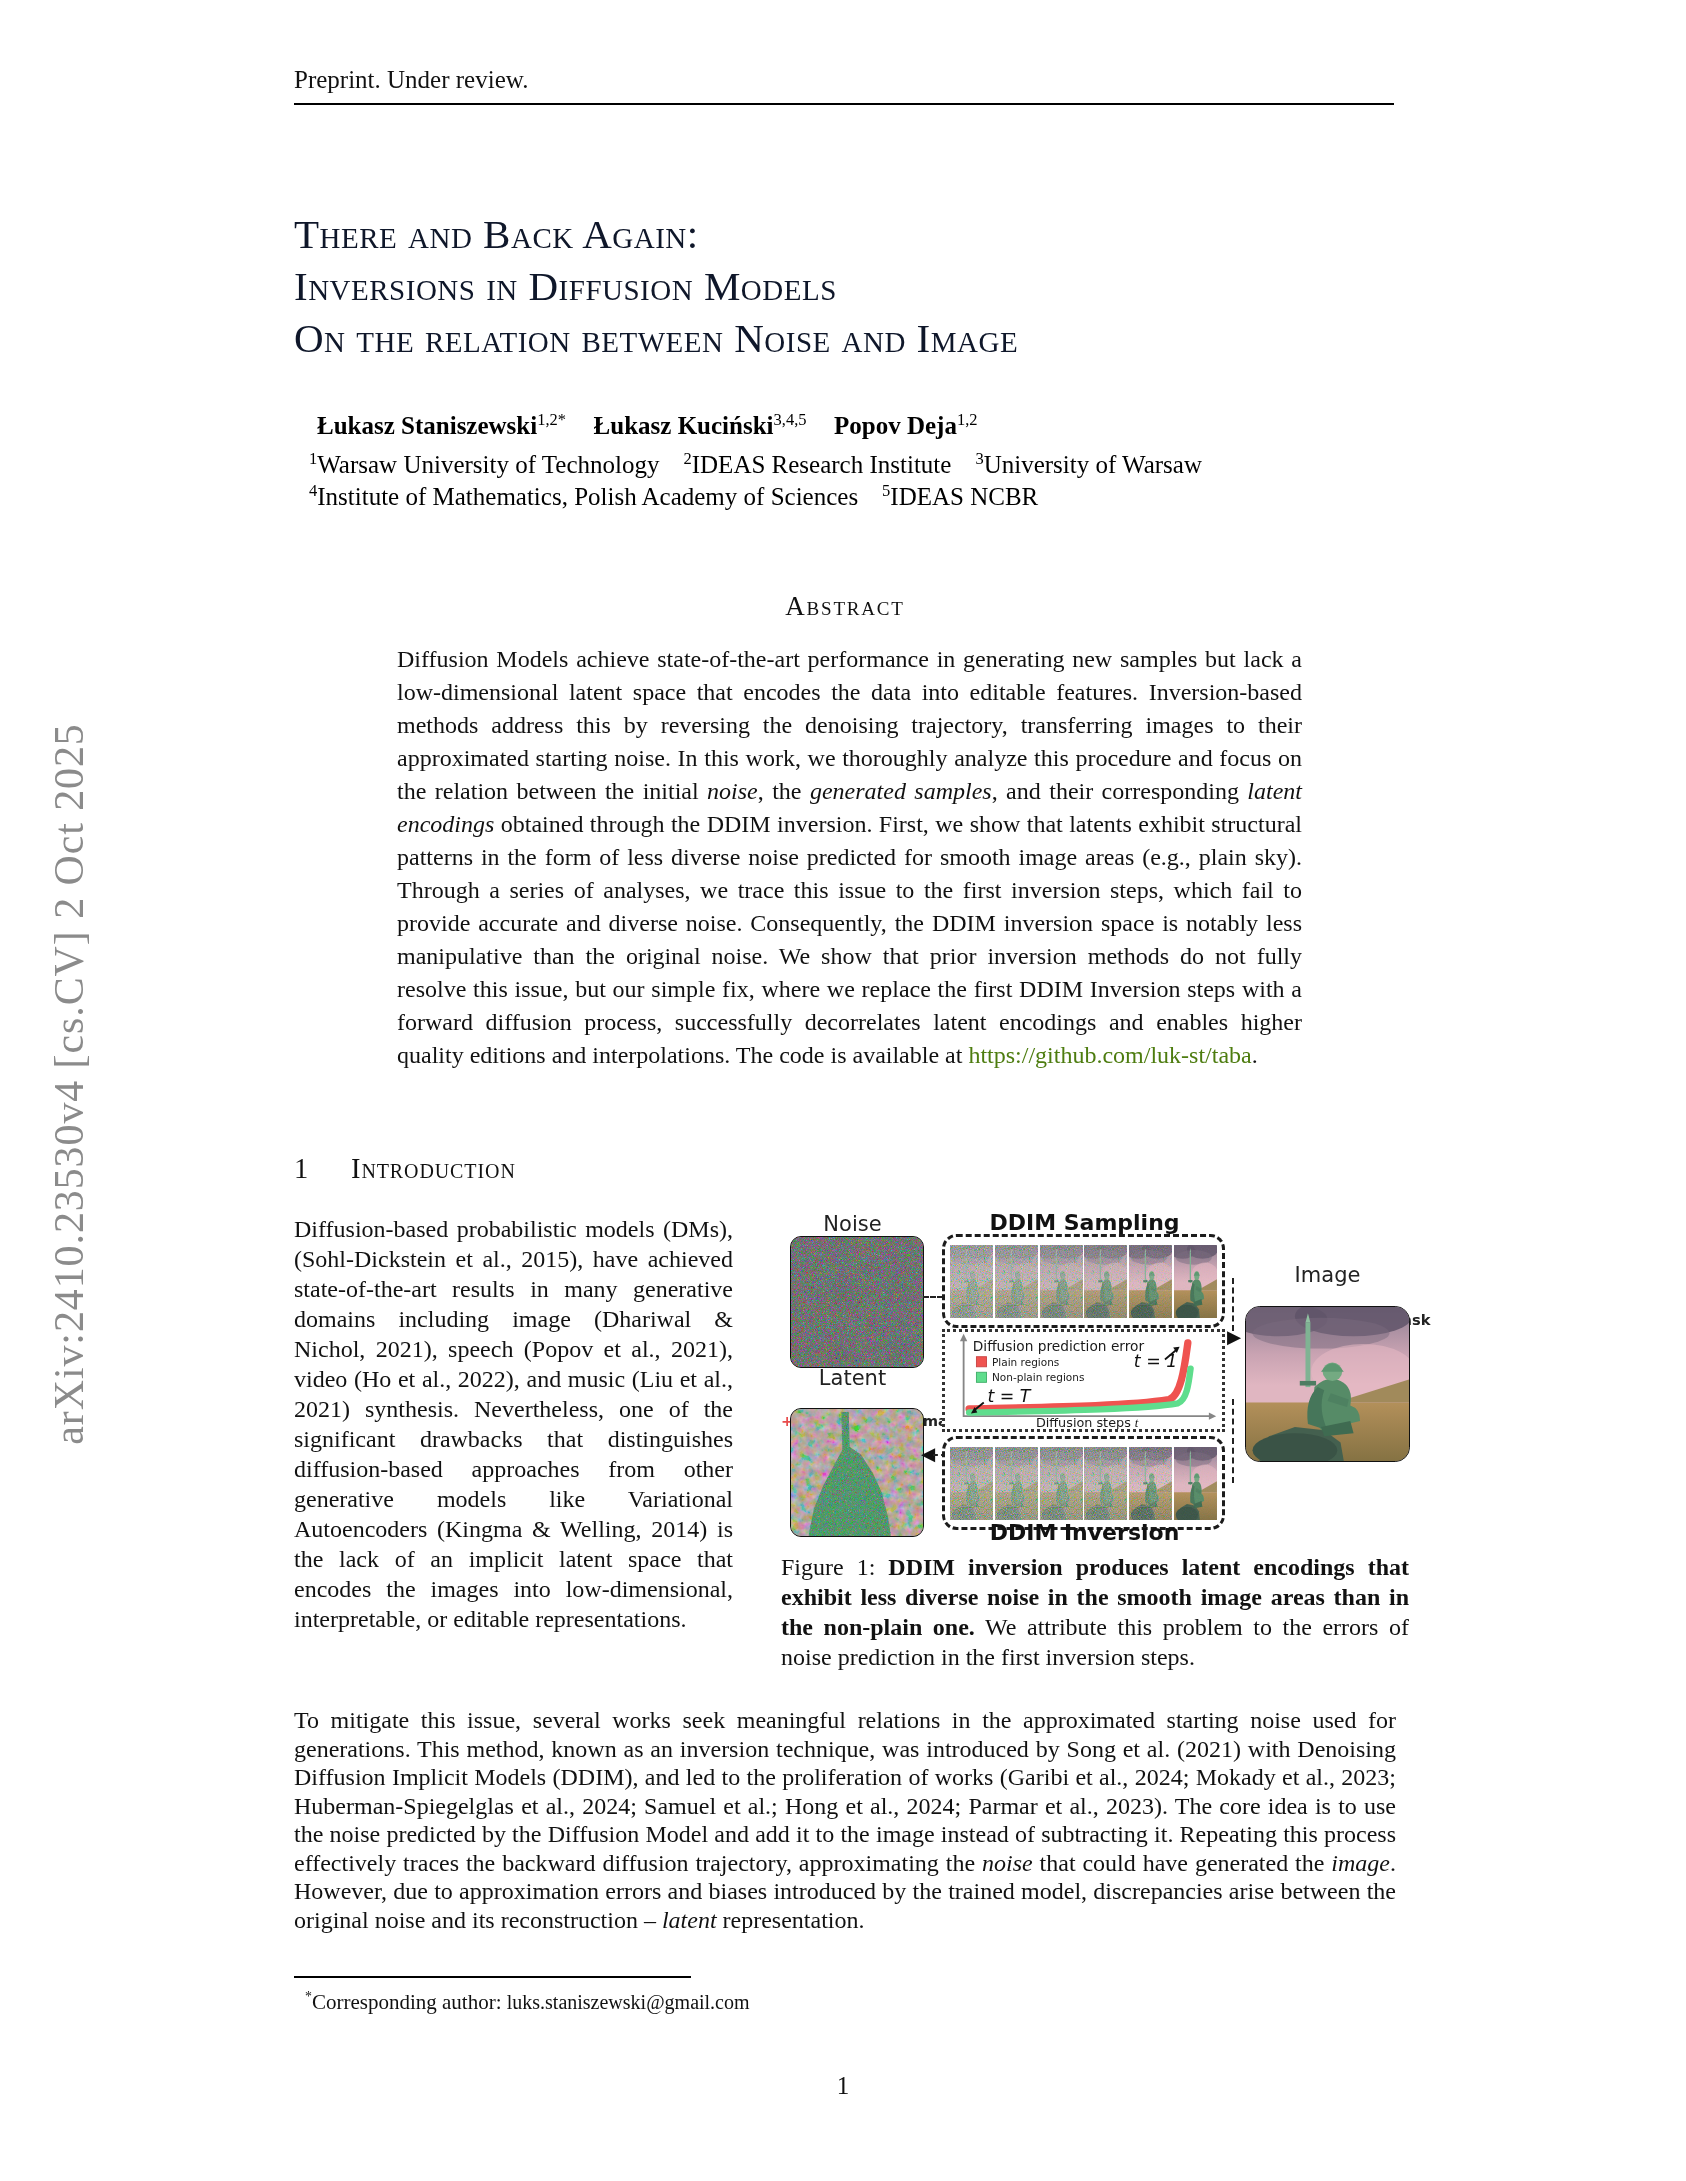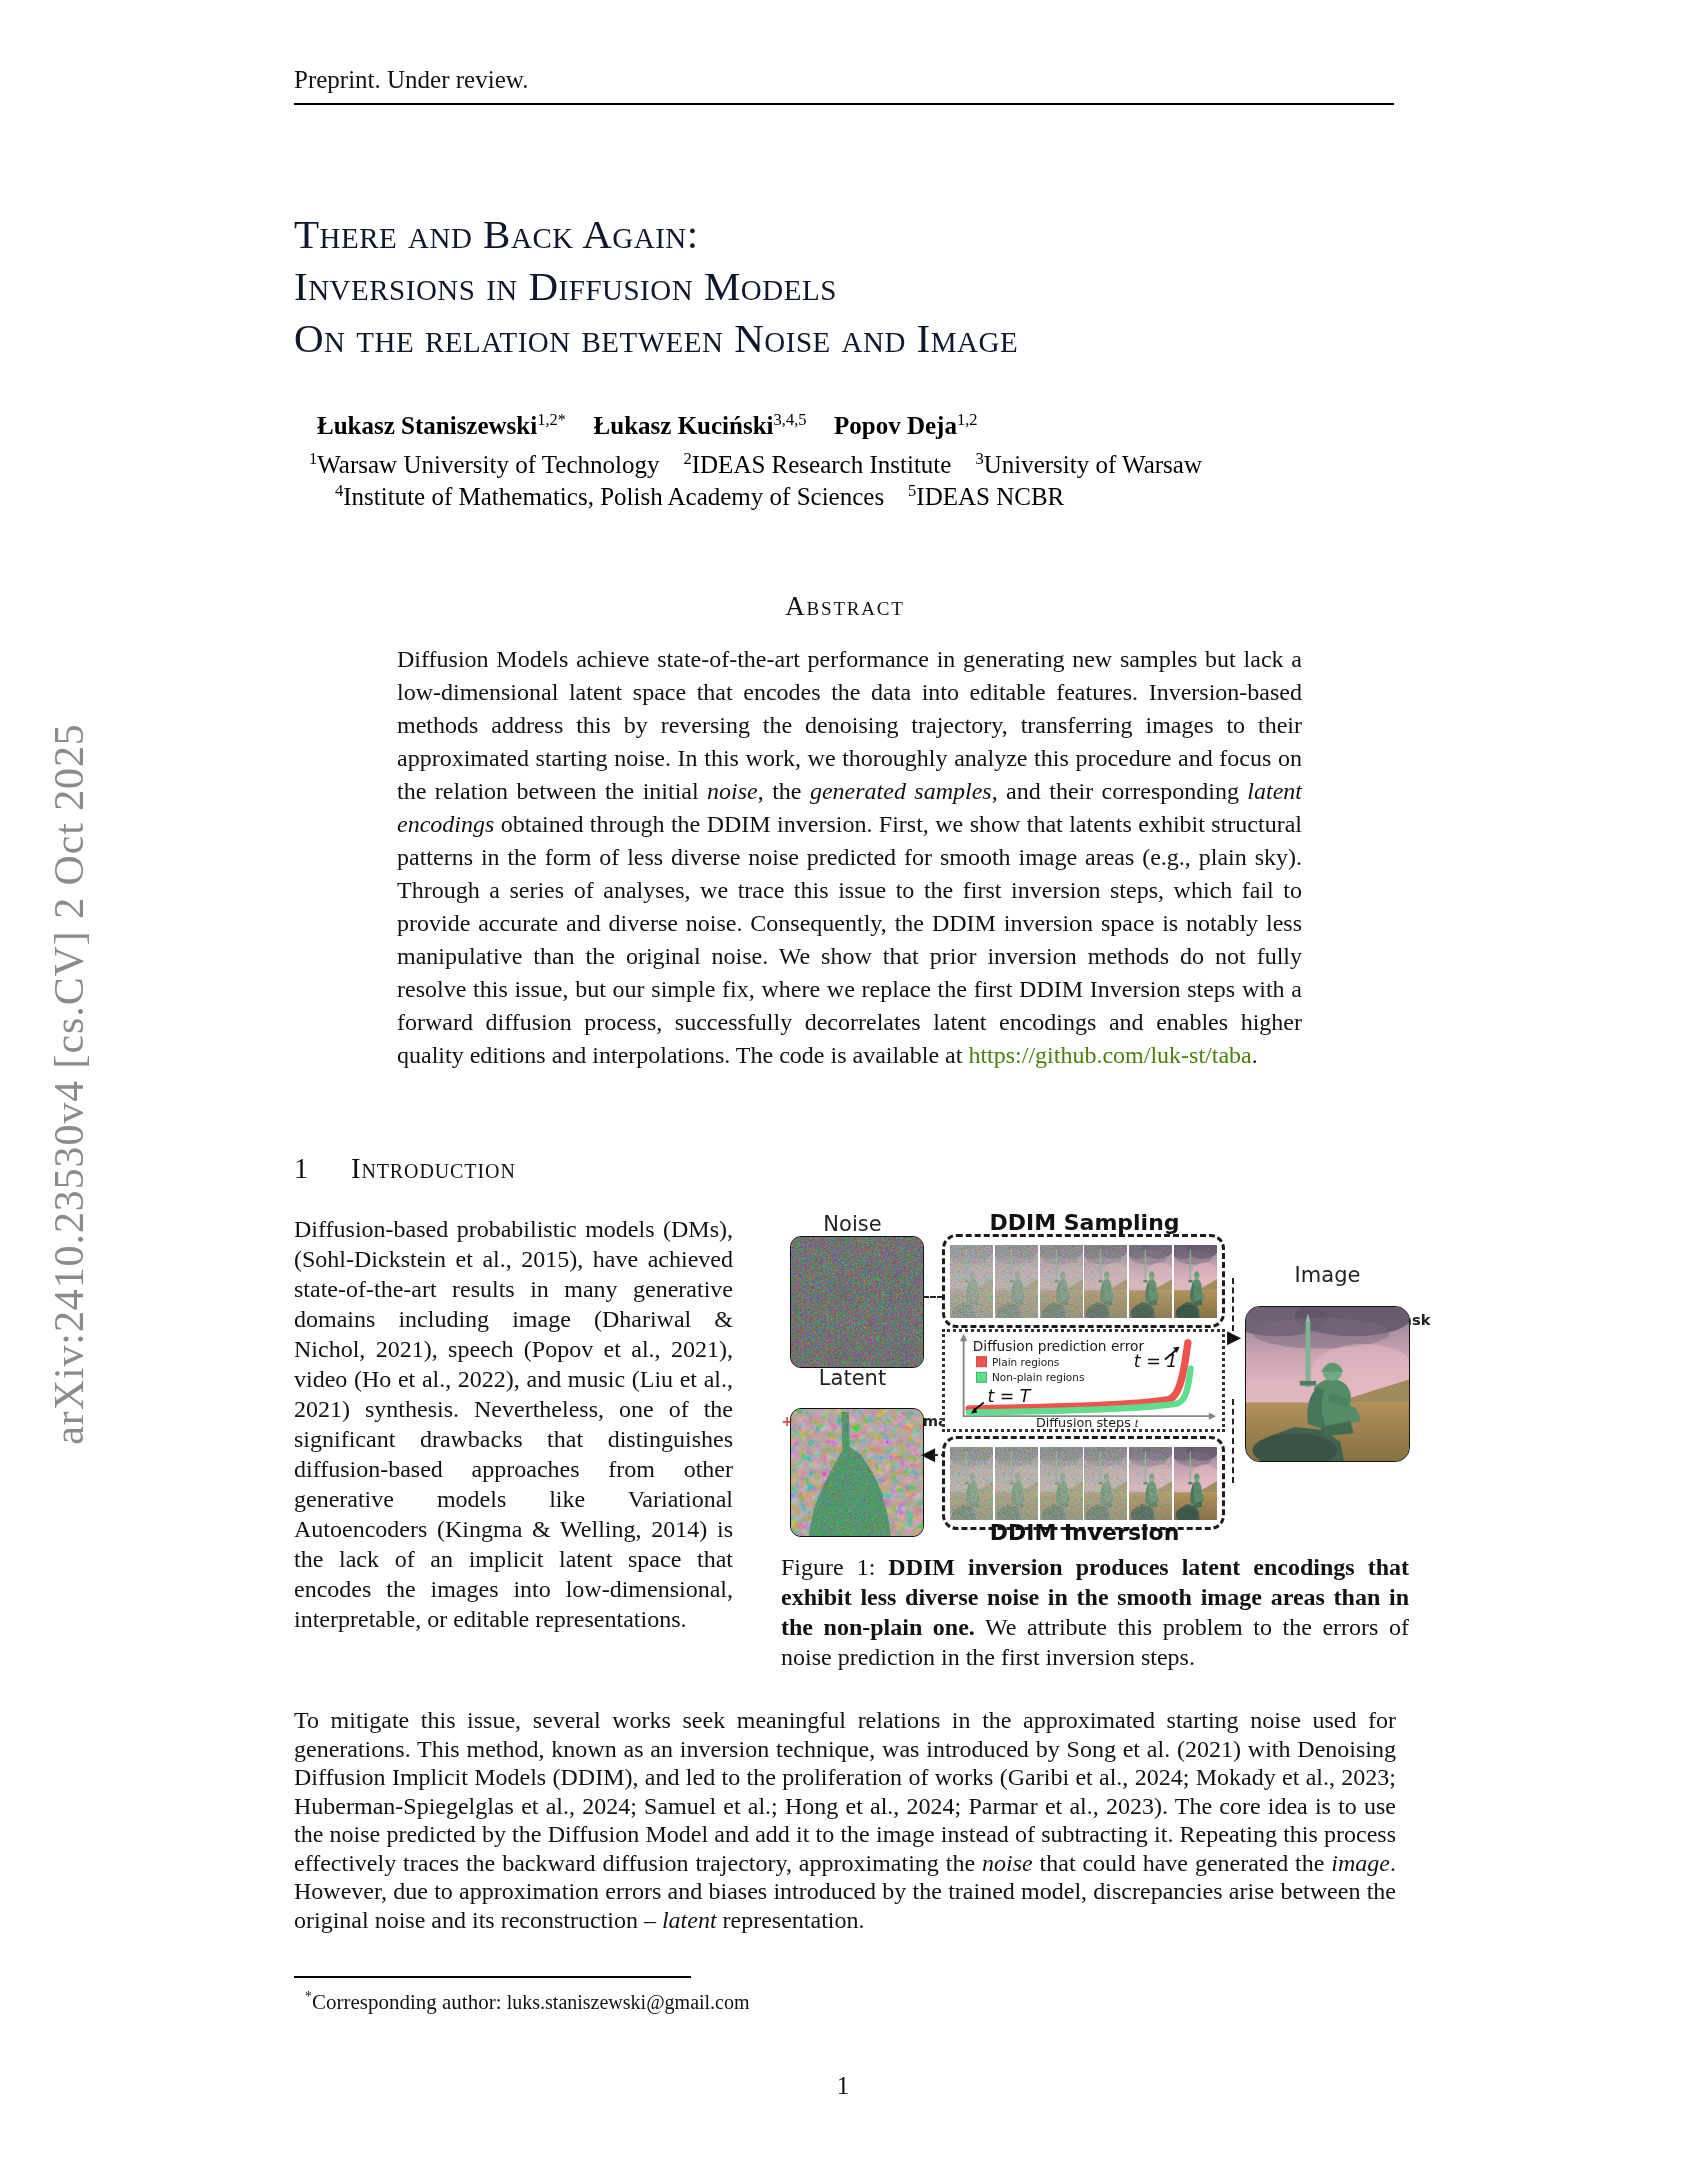--- a/index.html
+++ b/index.html
@@ -129,21 +129,21 @@
   <div class="abs title">
     <div>There and Back Again:</div>
     <div>Inversions in Diffusion Models</div>
     <div>On the relation between Noise and Image</div>
   </div>
 
   <div class="abs authors"><span class="au-wrap"><span>Łukasz Staniszewski</span><sup>1,2*</sup></span><span class="au-wrap"><span>Łukasz Kuciński</span><sup>3,4,5</sup></span><span class="au-wrap"><span>Popov Deja</span><sup>1,2</sup></span></div>
 
   <div class="abs affil" style="top:449px;"><sup>1</sup><span>Warsaw University of Technology</span><span class="gap"></span><sup>2</sup><span>IDEAS Research Institute</span><span class="gap"></span><sup>3</sup><span>University of Warsaw</span></div>
 
-  <div class="abs affil" style="top:481px;margin-left:26px;"><sup>4</sup><span>Institute of Mathematics, Polish Academy of Sciences</span><span class="gap"></span><sup>5</sup><span>IDEAS NCBR</span></div>
+  <div class="abs affil" style="top:481px;"><sup>4</sup><span>Institute of Mathematics, Polish Academy of Sciences</span><span class="gap"></span><sup>5</sup><span>IDEAS NCBR</span></div>
 
   <div class="abs abs-head">Abstract</div>
 
   <div class="abs abstract"><span>Diffusion Models achieve state-of-the-art performance in generating new samples but lack a low-dimensional latent space that encodes the data into editable features. Inversion-based methods address this by reversing the denoising trajectory, transferring images to their approximated starting noise. In this work, we thoroughly analyze this procedure and focus on the relation between the initial </span><span class="it">noise</span><span>, the </span><span class="it">generated samples</span><span>, and their corresponding </span><span class="it">latent encodings</span><span> obtained through the DDIM inversion. First, we show that latents exhibit structural patterns in the form of less diverse noise predicted for smooth image areas (e.g., plain sky). Through a series of analyses, we trace this issue to the first inversion steps, which fail to provide accurate and diverse noise. Consequently, the DDIM inversion space is notably less manipulative than the original noise. We show that prior inversion methods do not fully resolve this issue, but our simple fix, where we replace the first DDIM Inversion steps with a forward diffusion process, successfully decorrelates latent encodings and enables higher quality editions and interpolations. The code is available at </span><a class="link">https://github.com/luk-st/taba</a><span>.</span></div>
 
   <div class="abs sec"><span class="num">1</span><span class="sc">Introduction</span></div>
 
   <div class="abs intro">Diffusion-based probabilistic models (DMs), (Sohl-Dickstein et al., 2015), have achieved state-of-the-art results in many generative domains including image (Dhariwal &amp; Nichol, 2021), speech (Popov et al., 2021), video (Ho et al., 2022), and music (Liu et al., 2021) synthesis. Nevertheless, one of the significant drawbacks that distinguishes diffusion-based approaches from other generative models like Variational Autoencoders (Kingma &amp; Welling, 2014) is the lack of an implicit latent space that encodes the images into low-dimensional, interpretable, or editable representations.</div>
 
   <div class="abs fig">

